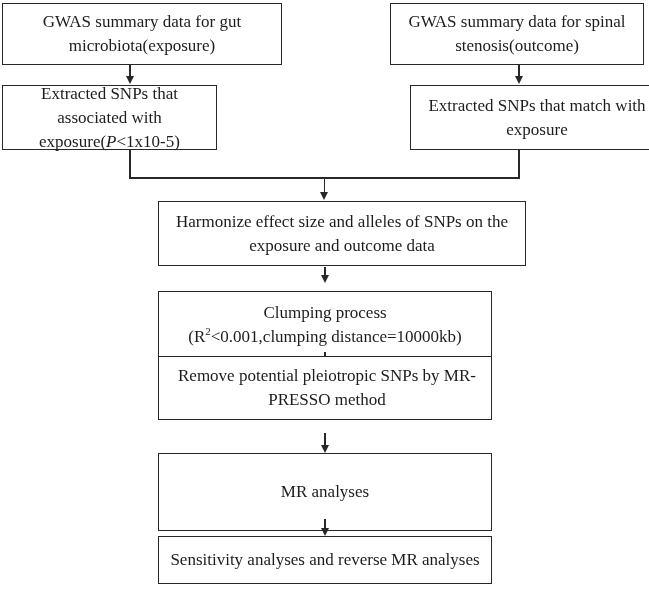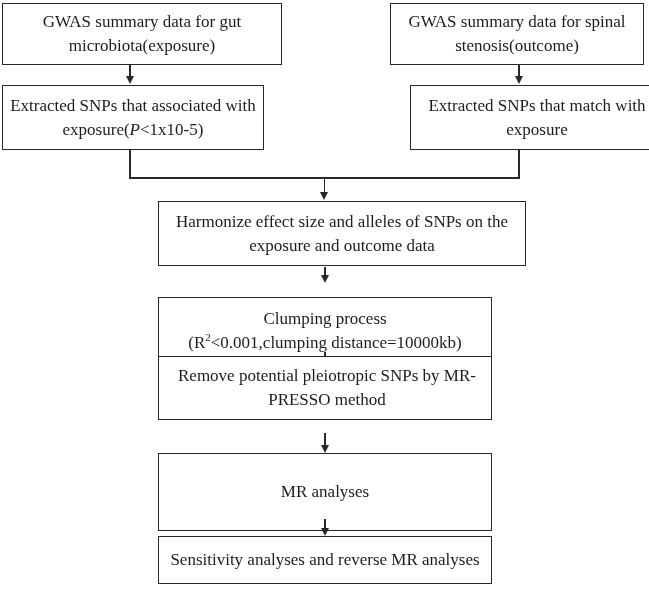--- a/index.html
+++ b/index.html
@@ -36,24 +36,24 @@
   .ahead {
     position: absolute;
     width: 0; height: 0;
     border-left: 4px solid transparent;
     border-right: 4px solid transparent;
     border-top: 8px solid #282828;
   }
   
   #b-tl   { left: 2px;   top: 3px;   width: 280px; height: 62px; }
   #b-tr   { left: 390px; top: 3px;   width: 254px; height: 62px; }
-  #b-ml   { left: 2px;   top: 85px;  width: 262px; height: 65px; }
+  #b-ml   { left: 2px;   top: 85px;  width: 215px; height: 65px; }
   #b-mr   { left: 410px; top: 85px;  width: 254px; height: 65px; }
   #b-harm { left: 158px; top: 201px; width: 368px; height: 65px; }
-  #b-clmp { left: 158px; top: 297px; width: 334px; height: 67px; }
+  #b-clmp { left: 158px; top: 291px; width: 334px; height: 67px; }
   #b-prso { left: 158px; top: 356px; width: 334px; height: 64px; padding-left: 9px; }
   #b-mra  { left: 158px; top: 453px; width: 334px; height: 78px; }
   #b-sens { left: 158px; top: 536px; width: 334px; height: 48px; }
 </style>
 </head>
 <body>
 
 <div class="figure">
 
   <div class="box" id="b-tl">

